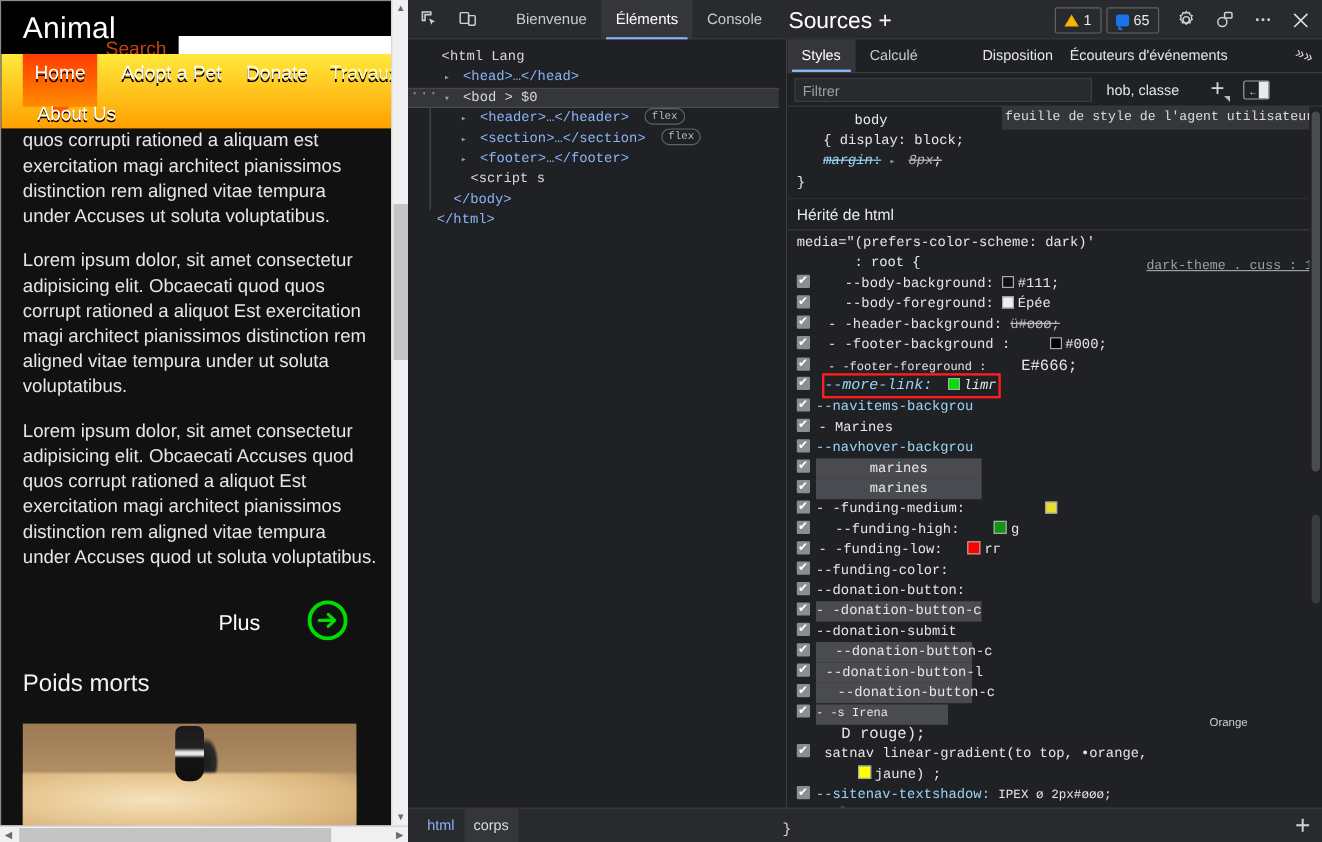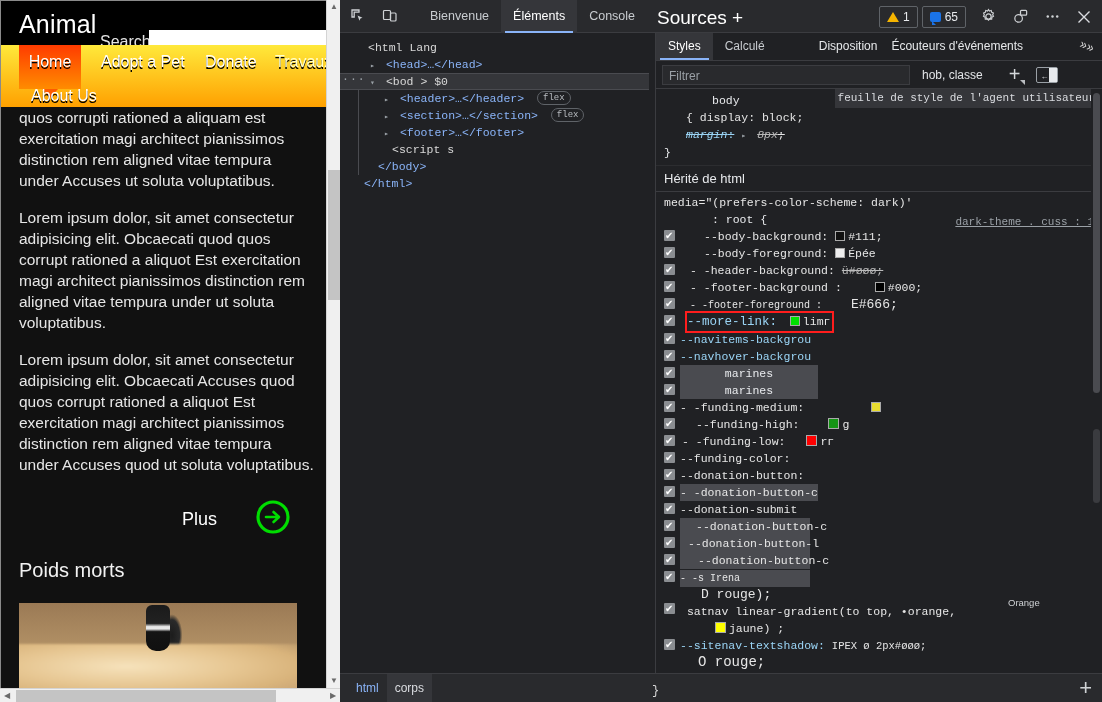--- a/index.html
+++ b/index.html
@@ -30,21 +30,21 @@
   
   .site-header {
     position:absolute; left:0; top:0; width:326px; height:70px;
     background:#000; color:#fff;
   }
   .site-title {
     position:absolute; left:18px; top:9px;
     font-size:25px; color:#fff; letter-spacing:.2px;
   }
   .search-label {
-    position:absolute; left:87px; top:32px; font-size:16px; color:#e5e5e5;margin-left:12px;
+    position:absolute; left:87px; top:32px; font-size:16px; color:#c2410c;
   }
   .search-box {
     position:absolute; left:148px; top:29px; width:178px; height:28px;
     background:#fff; border:1px solid #fff;
   }
 
   
   .site-nav {
     position:absolute; left:0; top:44px; width:326px; height:62px;
     background:linear-gradient(to top, #ffa000, #ffe93b);
@@ -289,21 +289,21 @@
   }
   .cb::after {
     content:"\2714"; position:absolute; left:1px; top:-3px; font-size:10px; color:#fff;
     font-family:"DejaVu Sans", sans-serif;
   }
   .sw {
     display:inline-block; width:10px; height:10px; border:1px solid #aaa;
     vertical-align:-1px; margin-right:3px;
   }
   .hl { background:#4a4b50; }
-  .redbox { outline:2px solid #ff1d1d; outline-offset:0px; }
+  .redbox { outline:2px solid #ff1d1d; outline-offset:0px;font-style:italic; }
 
   
   .float-txt { position:absolute; font-size:9.5px; color:#cfd2d5; }
 
   
   .dt-vscroll {
     position:absolute; right:0; top:56px; width:11px; bottom:0; background:#202124;
   }
   .dt-vthumb { position:absolute; left:2px; top:4px; width:7px; height:300px; background:#4a4b50; border-radius:4px; }
   .dt-vthumb2 { position:absolute; left:2px; top:340px; width:7px; height:74px; background:#3a3b3f; border-radius:4px; }
@@ -534,20 +534,21 @@
             <div class="vrow" style="height:18px">
               <span class="cb"></span>
               <span class="redbox" style="display:inline-block;padding:0 2px 0 0;">
                 <span class="prop" style="font-size:12.5px">--more-link:</span>
                 <span class="sw" style="background:#00e000;margin-left:6px"></span><span class="val">limг</span>
               </span>
             </div>
 
             <div class="vrow"><span class="cb"></span><span class="prop">--navitems-backgrou</span></div>
 
+            <div class="vrow"><span class="cb"></span><span class="val" style="padding-left:2px">- Marines</span></div>
 
             <div class="vrow"><span class="cb"></span><span class="prop">--navhover-backgrou</span></div>
 
             <div class="vrow"><span class="cb"></span><span class="hl" style="display:inline-block;width:138px;text-align:center">marines</span></div>
 
             <div class="vrow"><span class="cb"></span><span class="hl" style="display:inline-block;width:138px;text-align:center">marines</span></div>
 
             <div class="vrow"><span class="cb"></span><span class="val">- -funding-medium:</span> <span class="sw" style="background:#e8dc30;margin-left:60px"></span></div>
 
             <div class="vrow"><span class="cb"></span><span class="val" style="padding-left:16px">--funding-high:</span> <span class="sw" style="background:#149414;margin-left:22px;width:11px;height:11px"></span><span class="val">g</span></div>
@@ -561,21 +562,21 @@
             <div class="vrow"><span class="cb"></span><span class="hl val" style="display:inline-block;width:138px">- -donation-button-c</span></div>
 
             <div class="vrow"><span class="cb"></span><span class="val">--donation-submit</span></div>
 
             <div class="vrow"><span class="cb"></span><span class="hl val" style="display:inline-block;width:130px;padding-left:16px">--donation-button-c</span></div>
 
             <div class="vrow"><span class="cb"></span><span class="hl val" style="display:inline-block;width:130px;padding-left:8px">--donation-button-l</span></div>
 
             <div class="vrow"><span class="cb"></span><span class="hl val" style="display:inline-block;width:130px;padding-left:18px">--donation-button-c</span></div>
 
-            <div class="vrow"><span class="cb"></span><span class="hl val" style="display:inline-block;width:130px;font-size:10px">-          -s Irena</span></div>
+            <div class="vrow"><span class="cb"></span><span class="hl val" style="display:inline-block;width:110px;font-size:10px">-          -s Irena</span></div>
 
             <div class="vrow" style="padding-left:45px"><span class="val" style="font-size:13px">D rouge);</span></div>
 
             <div class="vrow" style="height:34px">
               <span class="cb" style="vertical-align:13px"></span>
               <span style="display:inline-block;vertical-align:top">
                 <span class="val">satnav linear-gradient(to top, •orange,</span><br>
                 <span style="display:inline-block;padding-left:28px">
                   <span class="sw" style="background:#ffff00;width:11px;height:11px"></span><span class="val">jaune) ;</span>
                 </span>

